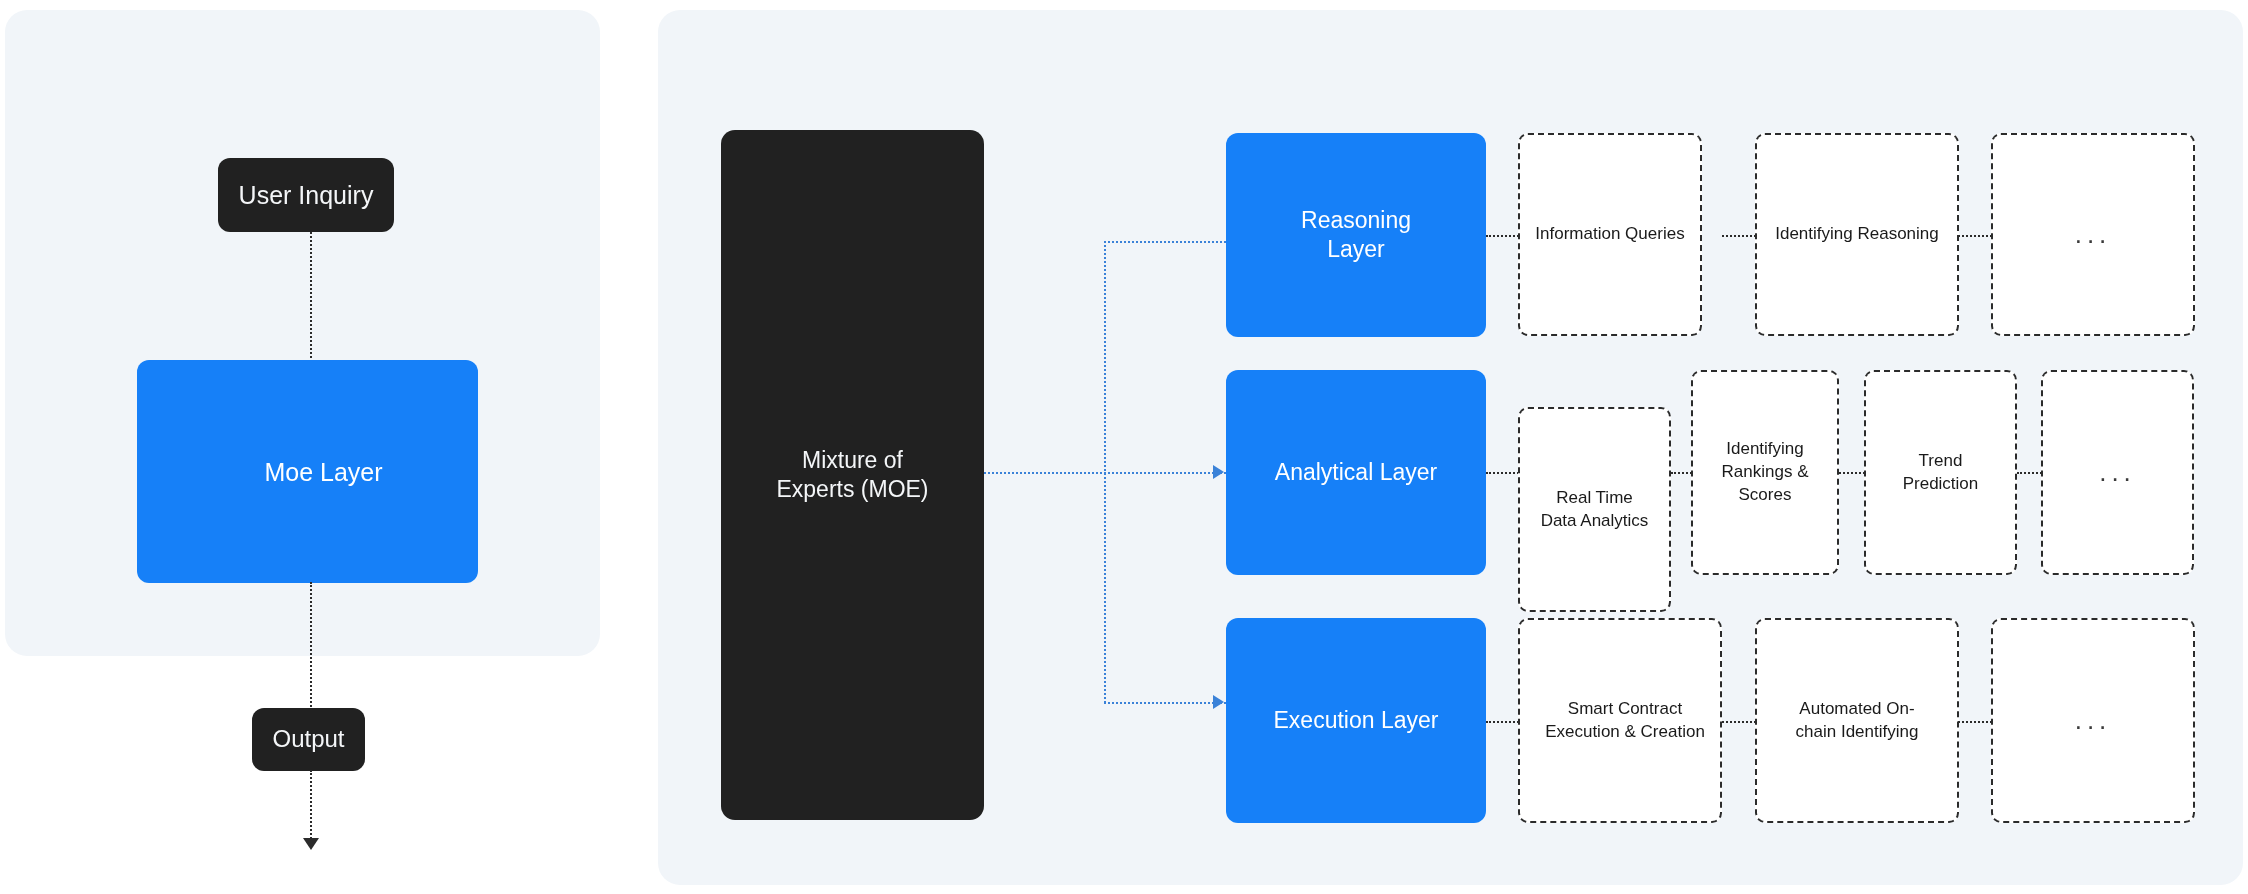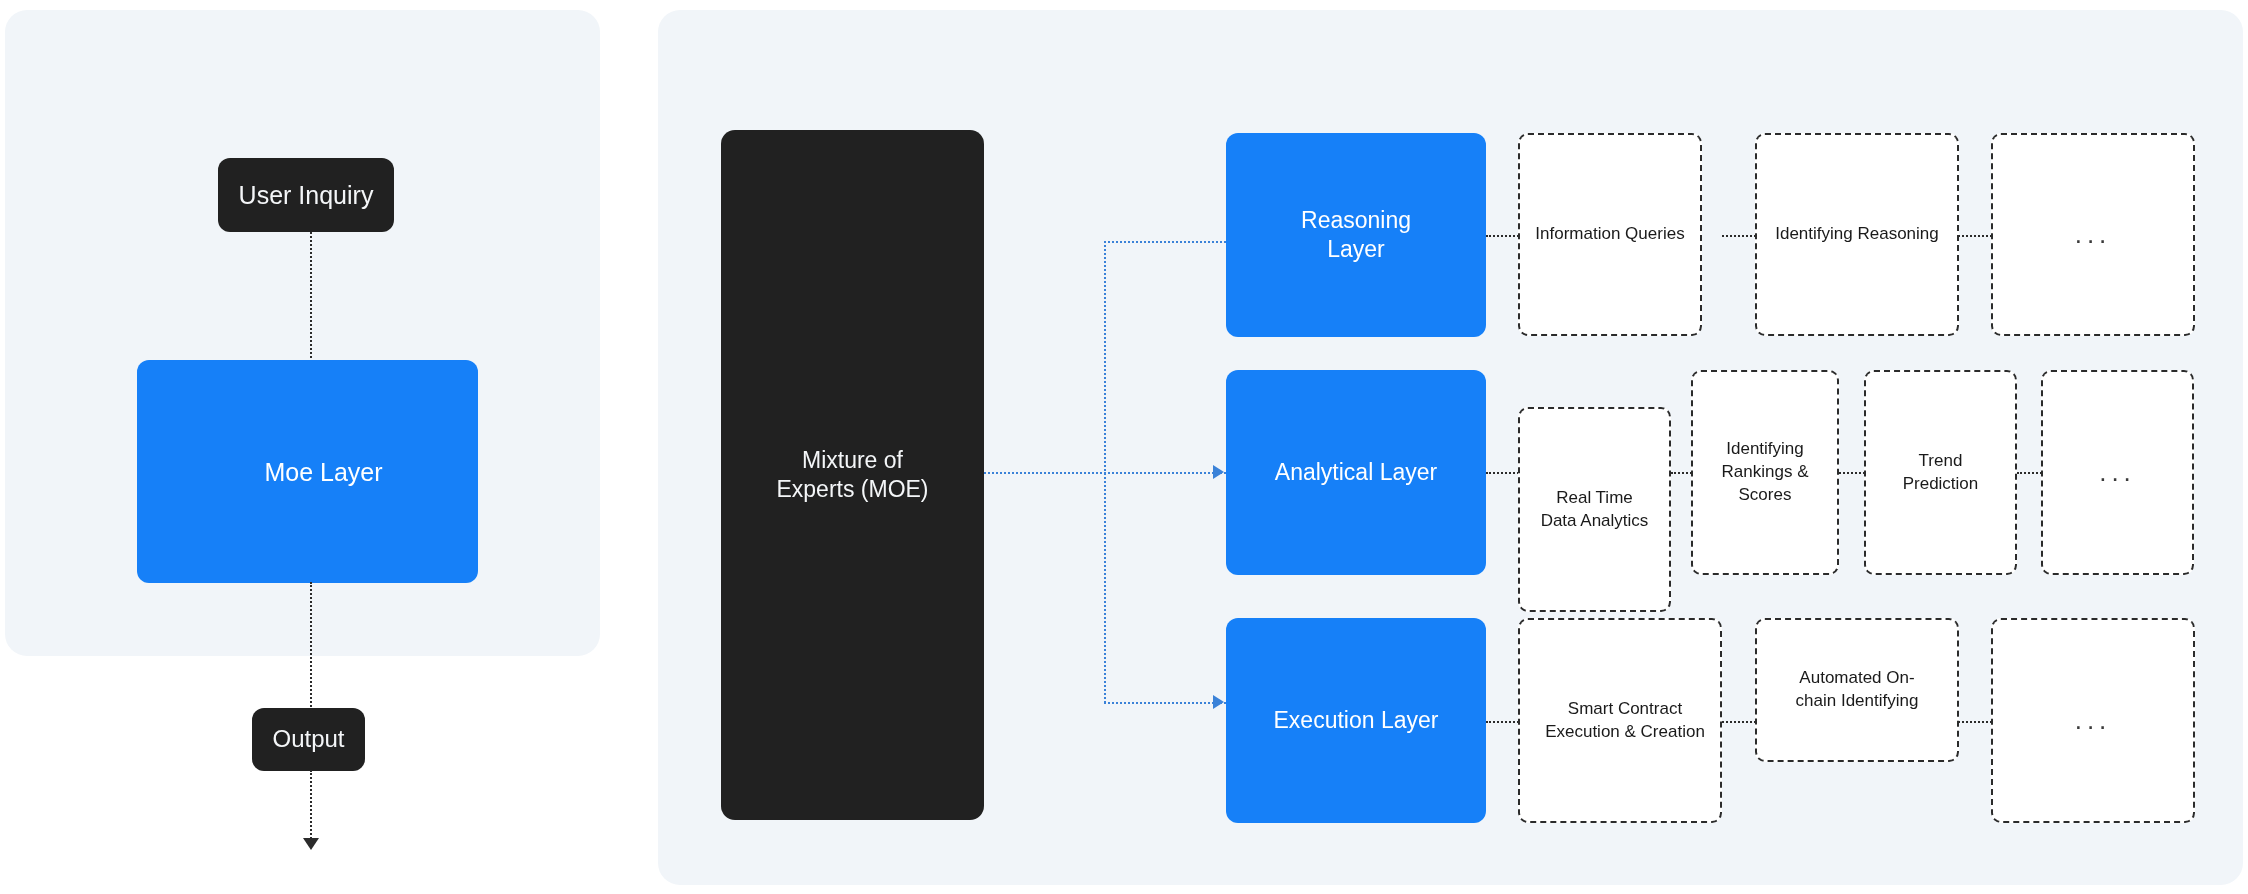--- a/index.html
+++ b/index.html
@@ -73,21 +73,21 @@
   #r2-c2 { left:1691px; top:370px; width:148px; height:205px; }
   #r2-c3 { left:1864px; top:370px; width:153px; height:205px; }
   #r2-c4 { left:2041px; top:370px; width:153px; height:205px; }
   #r2-l0 { left:1486px; top:472px; width:33px; }
   #r2-l1 { left:1671px; top:472px; width:21px; }
   #r2-l2 { left:1839px; top:472px; width:26px; }
   #r2-l3 { left:2017px; top:472px; width:25px; }
 
   
   #r3-c1 { left:1518px; top:618px; width:204px; height:205px;padding-left:16px; }
-  #r3-c2 { left:1755px; top:618px; width:204px; height:144px; }
+  #r3-c2 { left:1755px; top:618px; width:204px; height:205px; }
   #r3-c3 { left:1991px; top:618px; width:204px; height:205px; }
   #r3-l0 { left:1486px; top:721px; width:33px; }
   #r3-l1 { left:1722px; top:721px; width:34px; }
   #r3-l2 { left:1958px; top:721px; width:34px; }
 </style>
 </head>
 <body>
 
 <div id="root">
 

